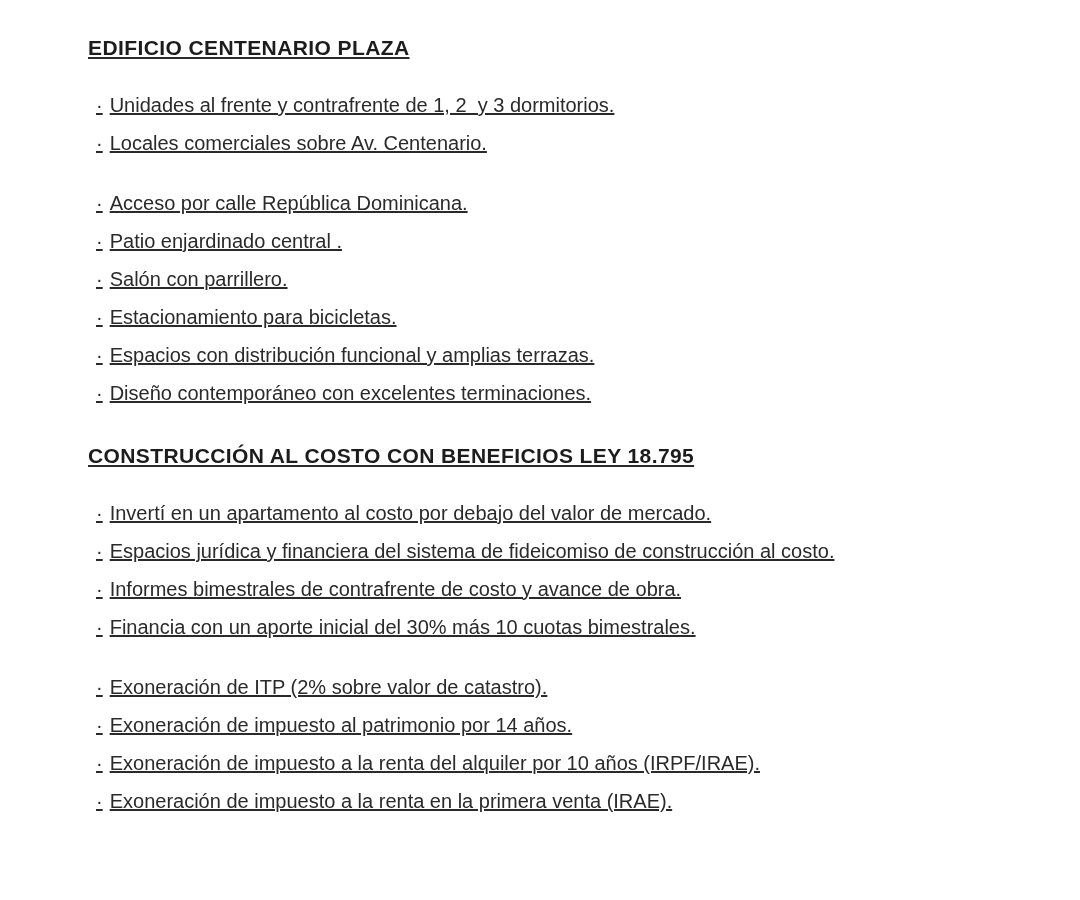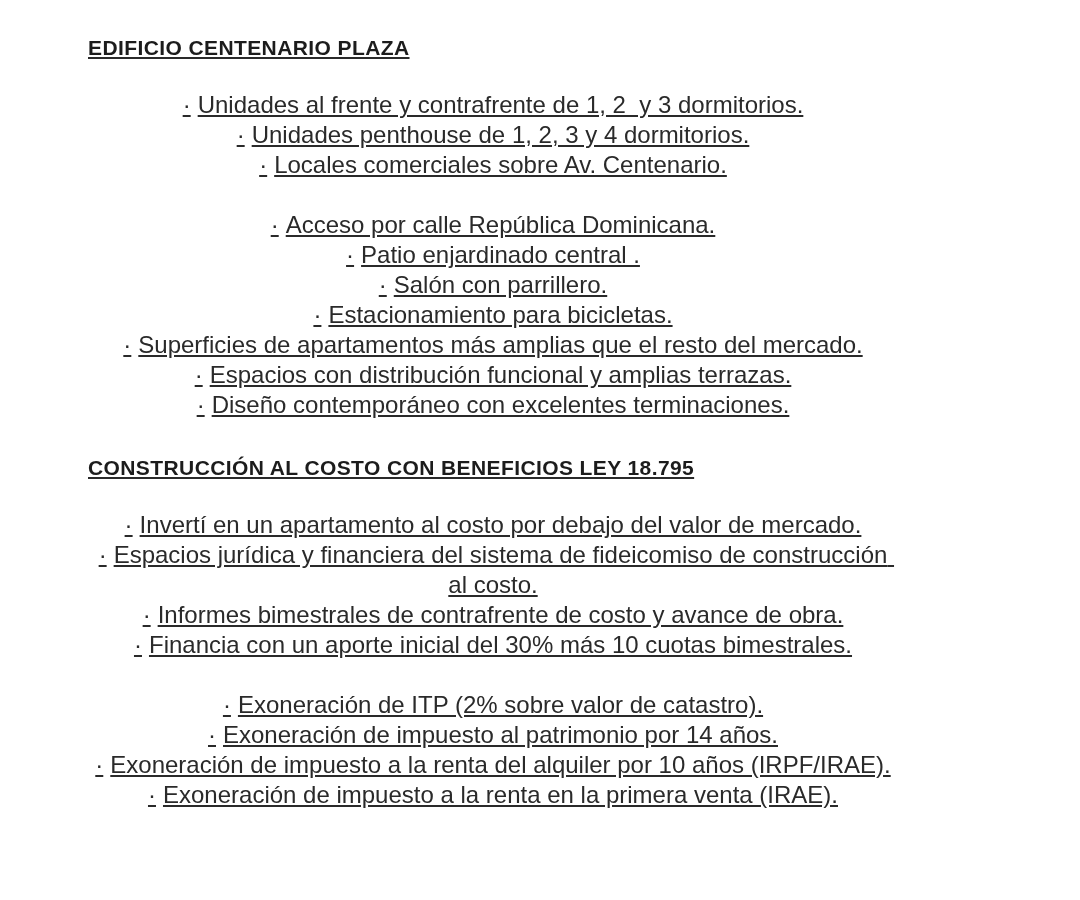--- a/index.html
+++ b/index.html
@@ -30,51 +30,48 @@
     color: #1c1c1c;
     letter-spacing: 0.4px;
   }
   .heading.second {
     margin-top: 36px;
   }
   .group {
     margin-top: 30px;
   }
   .line {
-    margin: 0;
-    font-size: 24px;
+    margin: 8px;
+    font-size: 20px;
     line-height: 30px;
     color: #2a2a2a;
     white-space: pre-wrap;
-    text-align: center;
   }
   .bullet {
     margin-right: 7px;
   }
 </style>
 </head>
 <body>
 
 <div class="doc">
   <div class="doc-inner">
 
     <h2 class="heading">EDIFICIO CENTENARIO PLAZA</h2>
 
     <div class="group">
       <p class="line"><span class="bullet">·</span><span>Unidades al frente y contrafrente de 1, 2  y 3 dormitorios.</span></p>
-      <p class="line"><span class="bullet">·</span><span>Unidades penthouse de 1, 2, 3 y 4 dormitorios.</span></p>
       <p class="line"><span class="bullet">·</span><span>Locales comerciales sobre Av. Centenario.</span></p>
     </div>
 
     <div class="group">
       <p class="line"><span class="bullet">·</span><span>Acceso por calle República Dominicana.</span></p>
       <p class="line"><span class="bullet">·</span><span>Patio enjardinado central .</span></p>
       <p class="line"><span class="bullet">·</span><span>Salón con parrillero.</span></p>
       <p class="line"><span class="bullet">·</span><span>Estacionamiento para bicicletas.</span></p>
-      <p class="line"><span class="bullet">·</span><span>Superficies de apartamentos más amplias que el resto del mercado.</span></p>
       <p class="line"><span class="bullet">·</span><span>Espacios con distribución funcional y amplias terrazas.</span></p>
       <p class="line"><span class="bullet">·</span><span>Diseño contemporáneo con excelentes terminaciones.</span></p>
     </div>
 
     <h2 class="heading second">CONSTRUCCIÓN AL COSTO CON BENEFICIOS LEY 18.795</h2>
 
     <div class="group">
       <p class="line"><span class="bullet">·</span><span>Invertí en un apartamento al costo por debajo del valor de mercado.</span></p>
       <p class="line"><span class="bullet">·</span><span>Espacios jurídica y financiera del sistema de fideicomiso de construcción al costo.</span></p>
       <p class="line"><span class="bullet">·</span><span>Informes bimestrales de contrafrente de costo y avance de obra.</span></p>

